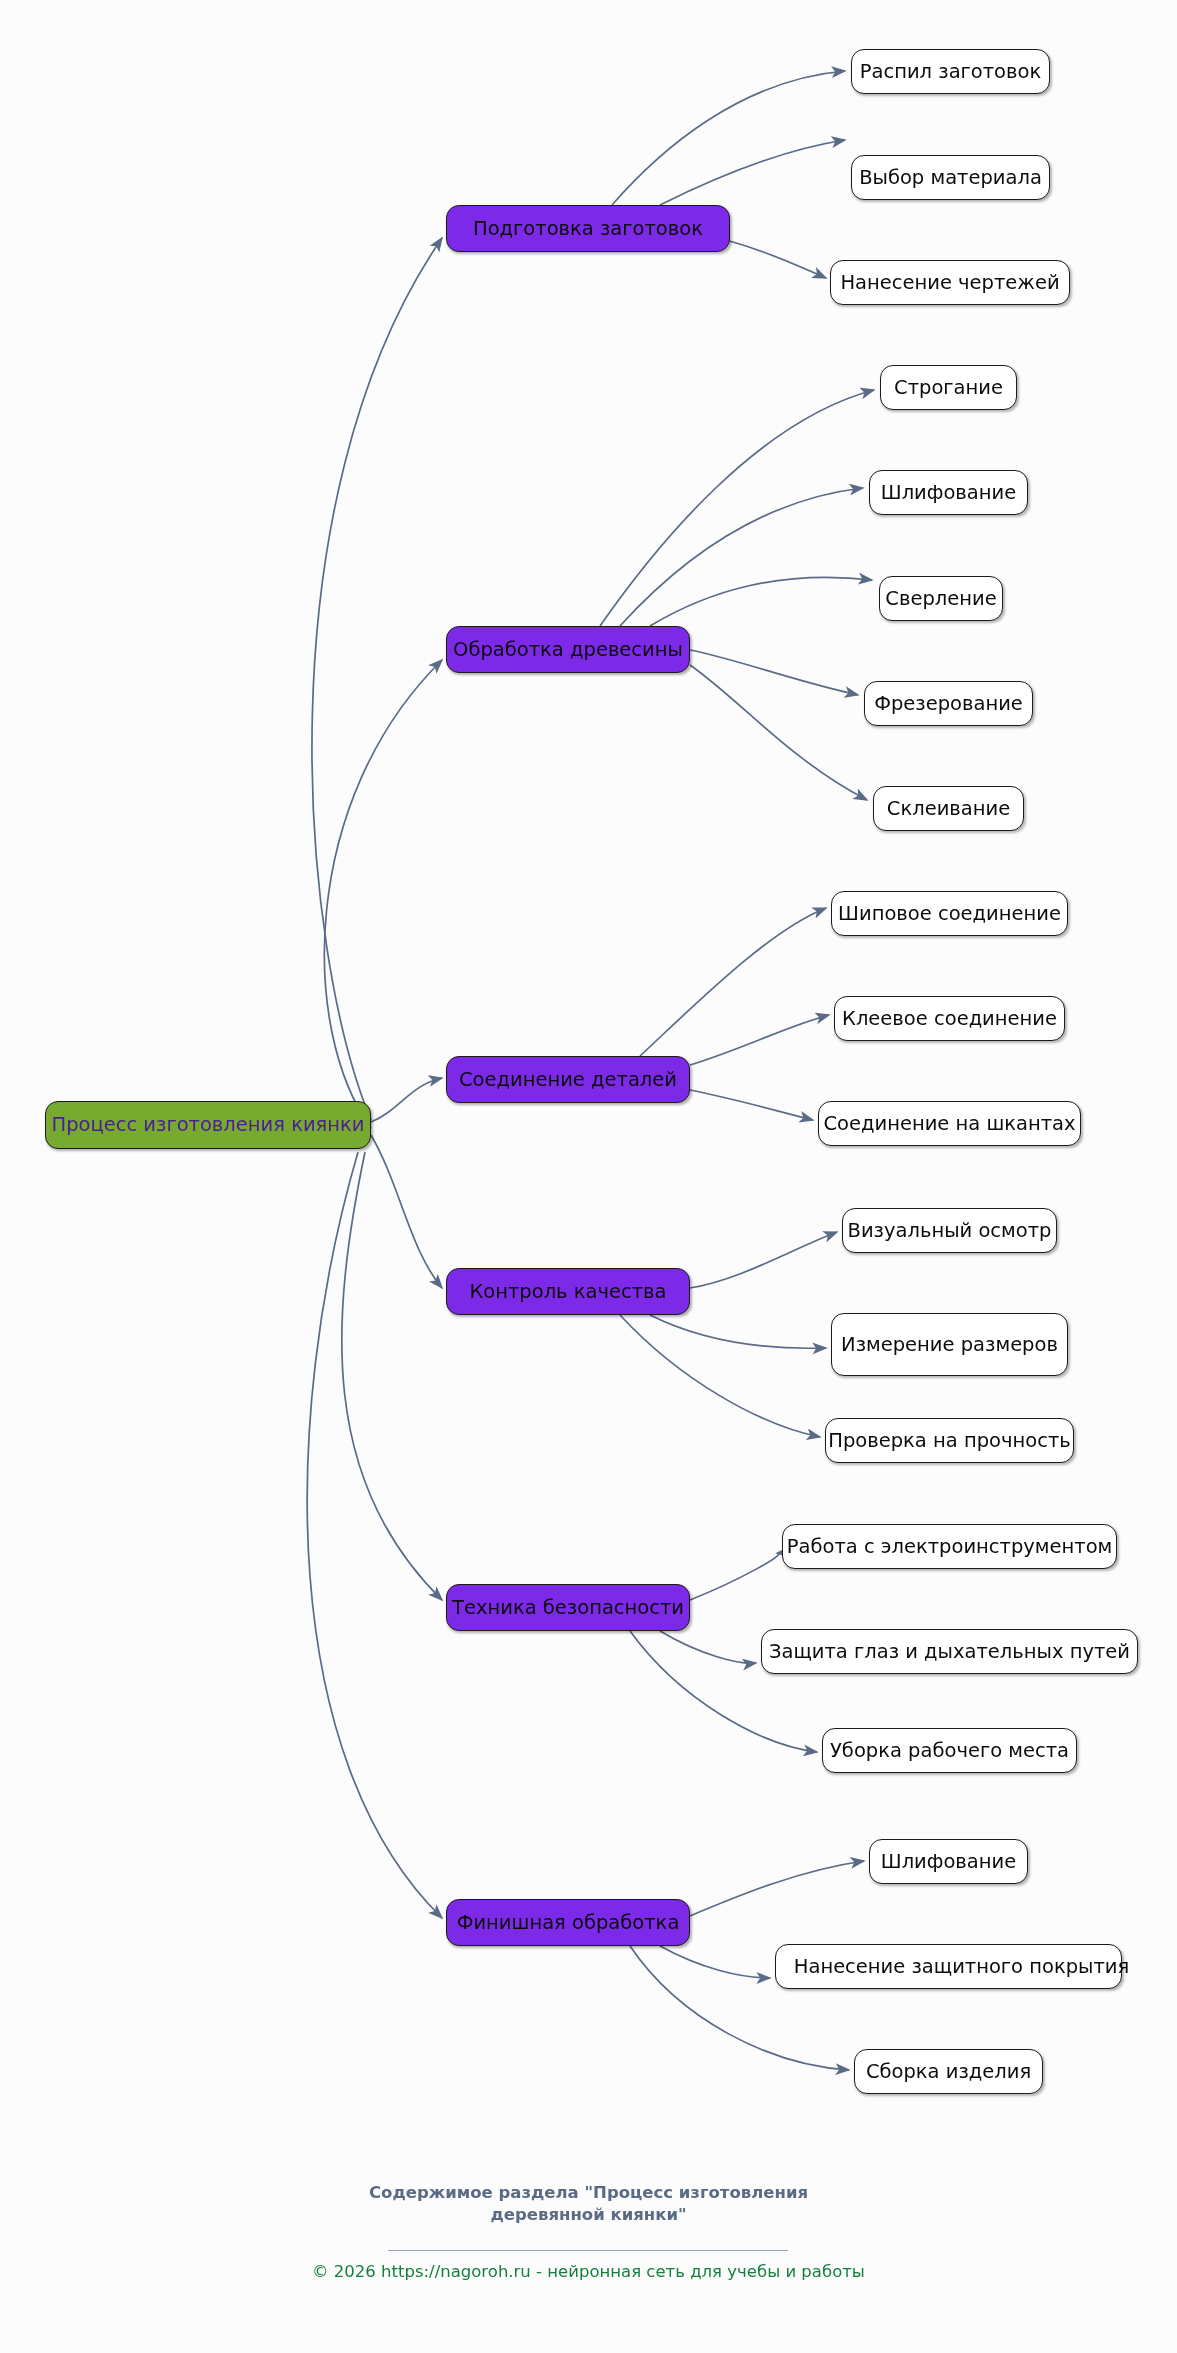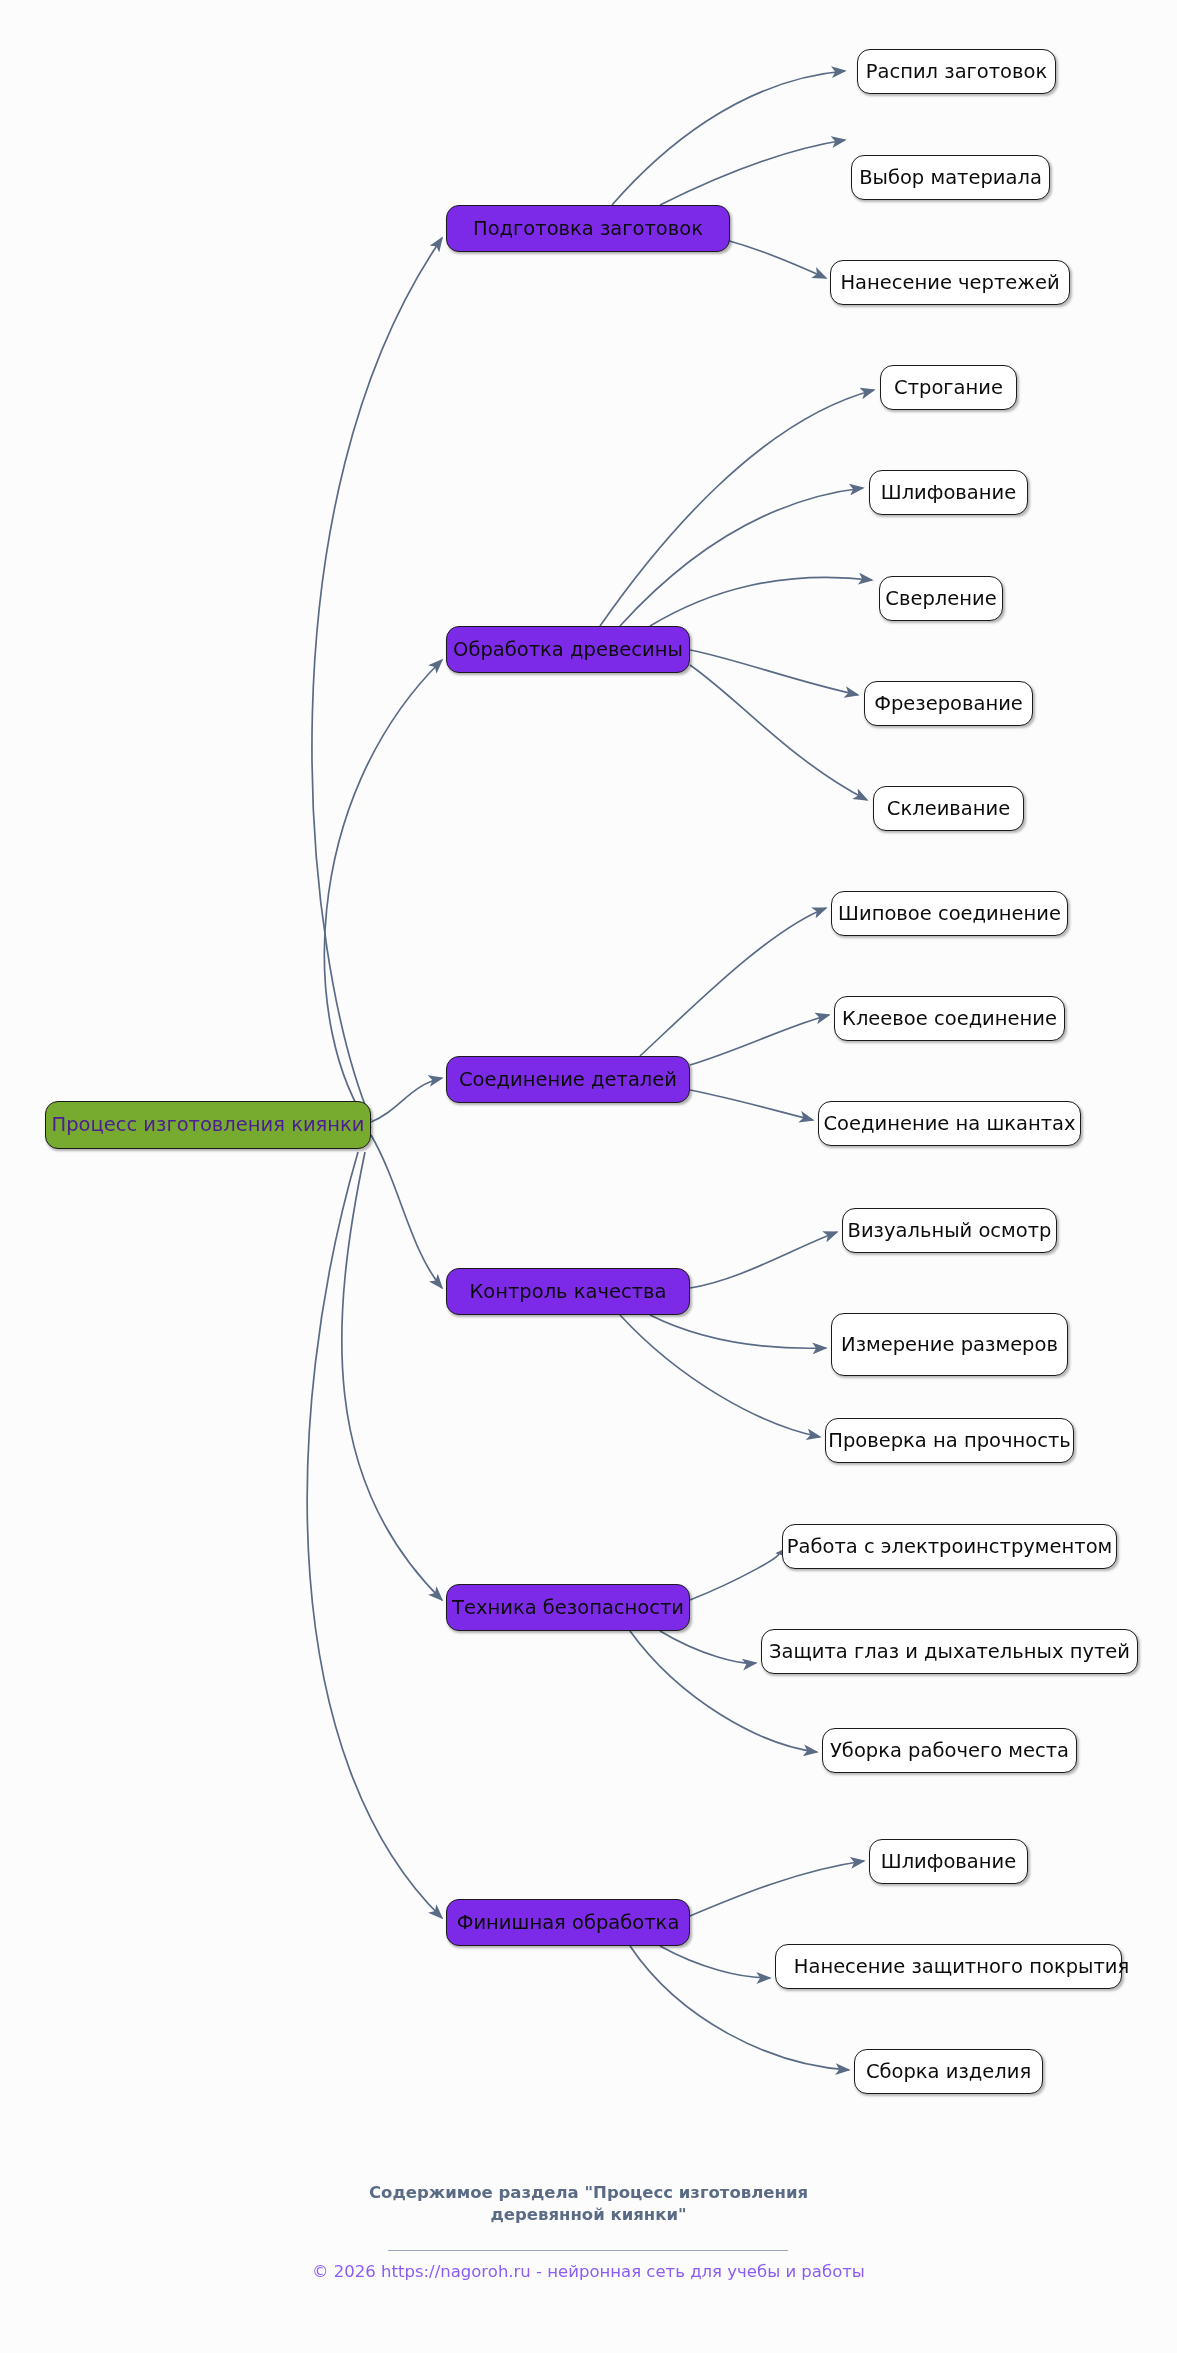--- a/index.html
+++ b/index.html
@@ -83,21 +83,21 @@
     position: absolute;
     left: 388px;
     top: 2250px;
     width: 400px;
     height: 1px;
     background: #9aa7ba;
   }
   #footer-credit {
     top: 2262px;
     font-size: 16.5px;
-    color: #8b5cf6;
+    color: #15803d;
   }
 </style>
 </head>
 <body>
 
 <div id="mindmap-root">
   <svg id="edge-layer" width="1177" height="2353" viewBox="0 0 1177 2353" xmlns="http://www.w3.org/2000/svg">
     <defs>
       <marker id="arrowhead" markerWidth="9" markerHeight="7" refX="8" refY="3.5" orient="auto" markerUnits="strokeWidth">
         <path d="M 0 0 L 9 3.5 L 0 7 L 2.2 3.5 z" fill="#5a6b85"></path>
@@ -129,21 +129,21 @@
         <path d="M 630 1631 C 680 1700, 760 1745, 817 1752" fill="none" stroke="#5a6b85" stroke-width="1.7" marker-end="url(#arrowhead)"></path>
         <path d="M 690 1916 C 740 1895, 800 1870, 864 1861" fill="none" stroke="#5a6b85" stroke-width="1.7" marker-end="url(#arrowhead)"></path>
         <path d="M 660 1946 C 700 1968, 740 1978, 770 1978" fill="none" stroke="#5a6b85" stroke-width="1.7" marker-end="url(#arrowhead)"></path>
         <path d="M 630 1946 C 680 2020, 770 2065, 849 2070" fill="none" stroke="#5a6b85" stroke-width="1.7" marker-end="url(#arrowhead)"></path>
       </g>
   </svg>
 
   <div id="nodes-layer">
       <div class="node node-root" style="left: 45px; top: 1101px; width: 326px; height: 48px;">Процесс изготовления киянки</div>
       <div class="node node-branch" style="left: 446px; top: 205px; width: 284px; height: 47px;">Подготовка заготовок</div>
-      <div class="node node-leaf" style="left: 851px; top: 49px; width: 199px; height: 45px; margin-left: 6px;">Распил заготовок</div>
+      <div class="node node-leaf" style="left: 851px; top: 49px; width: 199px; height: 45px;">Распил заготовок</div>
       <div class="node node-leaf" style="left: 851px; top: 155px; width: 199px; height: 45px;">Выбор материала</div>
       <div class="node node-leaf" style="left: 830px; top: 260px; width: 240px; height: 45px;">Нанесение чертежей</div>
       <div class="node node-branch" style="left: 446px; top: 626px; width: 244px; height: 47px;">Обработка древесины</div>
       <div class="node node-leaf" style="left: 880px; top: 365px; width: 137px; height: 45px;">Строгание</div>
       <div class="node node-leaf" style="left: 869px; top: 470px; width: 159px; height: 45px;">Шлифование</div>
       <div class="node node-leaf" style="left: 879px; top: 576px; width: 124px; height: 45px;">Сверление</div>
       <div class="node node-leaf" style="left: 864px; top: 681px; width: 169px; height: 45px;">Фрезерование</div>
       <div class="node node-leaf" style="left: 873px; top: 786px; width: 151px; height: 45px;">Склеивание</div>
       <div class="node node-branch" style="left: 446px; top: 1056px; width: 244px; height: 47px;">Соединение деталей</div>
       <div class="node node-leaf" style="left: 831px; top: 891px; width: 237px; height: 45px;">Шиповое соединение</div>

